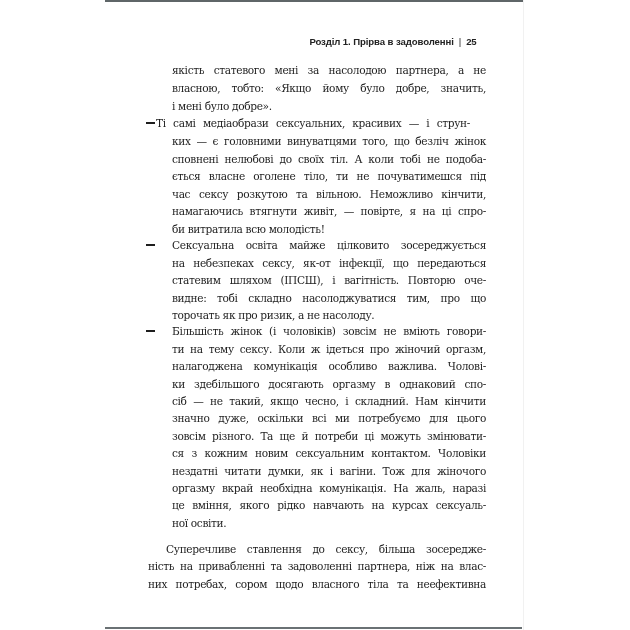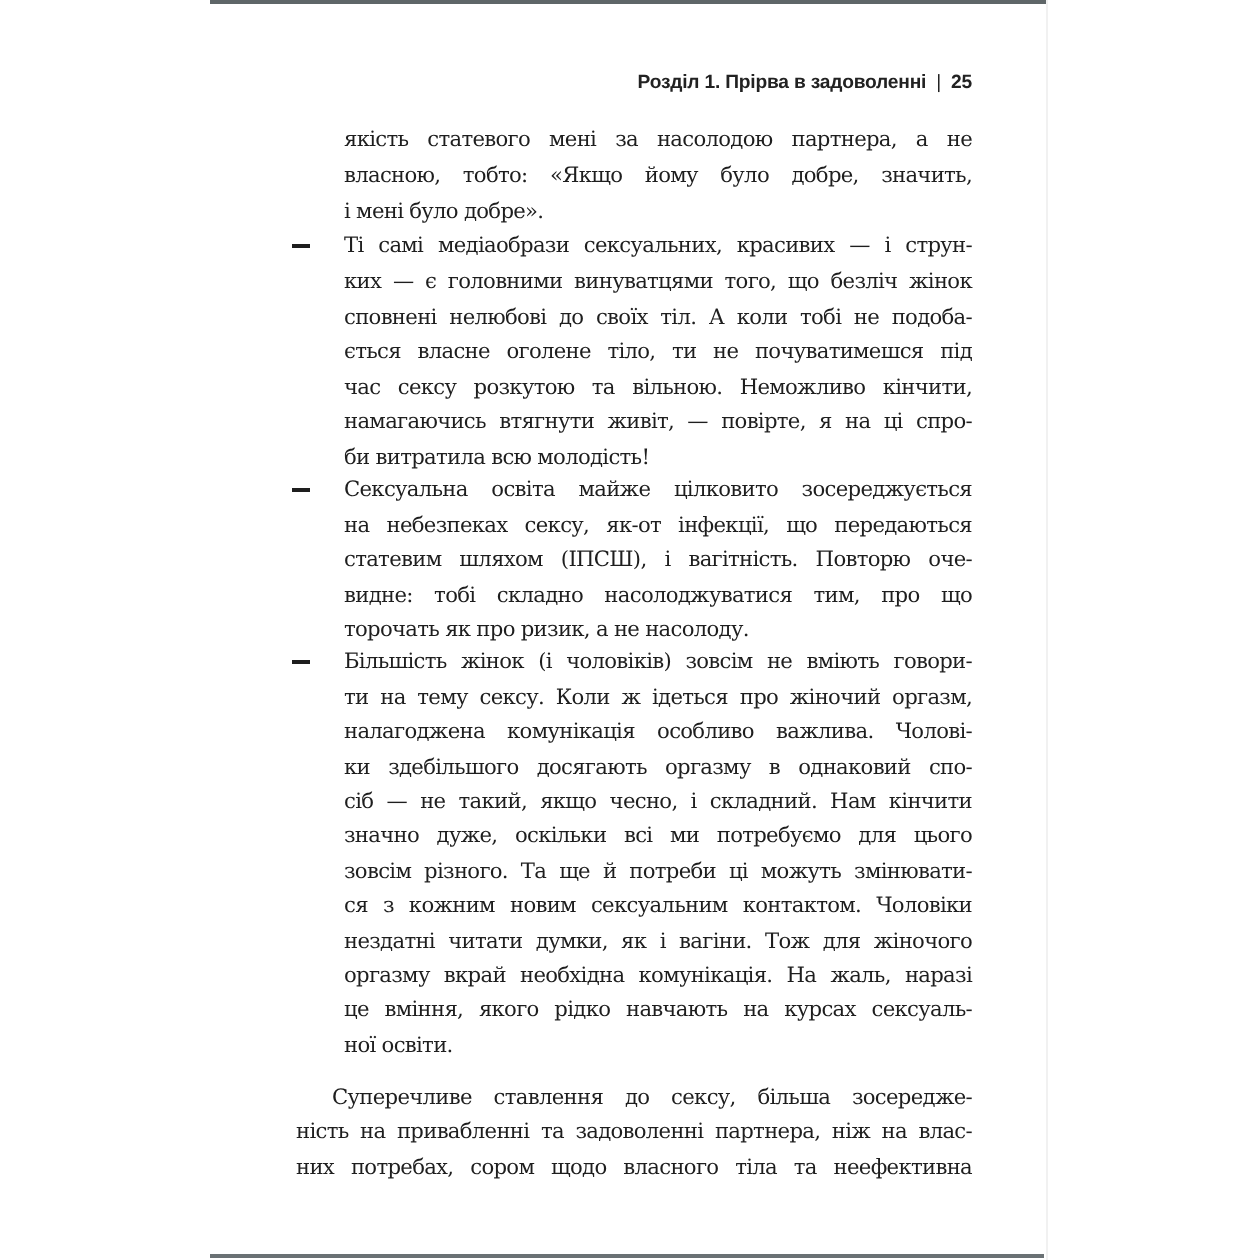--- a/index.html
+++ b/index.html
@@ -5,21 +5,21 @@
     html, body { margin: 0; padding: 0; background: #ffffff; }
     body { width: 630px; height: 630px; position: relative; overflow: hidden; }
     .page {
       position: absolute; left: 105px; top: 0; width: 418px; height: 630px;
       background: #ffffff;
       border-right: 1px solid #f1f1f1;
     }
     .top-rule { position: absolute; left: 105px; top: 0; width: 418px; height: 2px; background: #5f6668; }
     .bottom-rule { position: absolute; left: 105px; top: 627px; width: 417px; height: 2px; background: #6a7174; }
     .running-head {
-      position: absolute; left: 300px; top: 36px; width: 186px; text-align: right;
+      position: absolute; left: 300px; top: 36px; width: 186px; text-align: center;
       font-family: "Liberation Sans", sans-serif; font-weight: bold; font-size: 9.6px; color: #222;
       letter-spacing: -0.1px; white-space: nowrap;
     }
     .running-head .sep { margin: 0 5px; font-weight: normal; }
     .text {
       font-family: "DejaVu Serif", serif; font-size: 10.6px; color: #1e1e1e;
       letter-spacing: -0.35px;
     }
     .line {
       position: absolute; white-space: nowrap; line-height: 16px; height: 16px;
@@ -40,21 +40,21 @@
   <span>Розділ 1. Прірва в задоволенні</span><span class="sep">|</span><span>25</span>
 </div>
 
 <div class="text">
 
   <div class="line just" style="left:172px;top:62px;width:314px">якість статевого мені за насолодою партнера, а не</div>
   <div class="line just" style="left:172px;top:80px;width:314px">власною, тобто: «Якщо йому було добре, значить,</div>
   <div class="line" style="left:172px;top:98px">і мені було добре».</div>
 
   <div class="dash" style="top:122px"></div>
-  <div class="line just" style="left:172px;top:115px;width:314px">Ті самі медіаобрази сексуальних, красивих — і струн-</div>
+  <div class="line just" style="left:156px;top:115px;width:314px">Ті самі медіаобрази сексуальних, красивих — і струн-</div>
   <div class="line just" style="left:172px;top:133px;width:314px">ких — є головними винуватцями того, що безліч жінок</div>
   <div class="line just" style="left:172px;top:151px;width:314px">сповнені нелюбові до своїх тіл. А коли тобі не подоба-</div>
   <div class="line just" style="left:172px;top:168px;width:314px">ється власне оголене тіло, ти не почуватимешся під</div>
   <div class="line just" style="left:172px;top:186px;width:314px">час сексу розкутою та вільною. Неможливо кінчити,</div>
   <div class="line just" style="left:172px;top:203px;width:314px">намагаючись втягнути живіт, — повірте, я на ці спро-</div>
   <div class="line" style="left:172px;top:221px">би витратила всю молодість!</div>
 
   <div class="dash" style="top:244px"></div>
   <div class="line just" style="left:172px;top:237px;width:314px">Сексуальна освіта майже цілковито зосереджується</div>
   <div class="line just" style="left:172px;top:255px;width:314px">на небезпеках сексу, як-от інфекції, що передаються</div>

